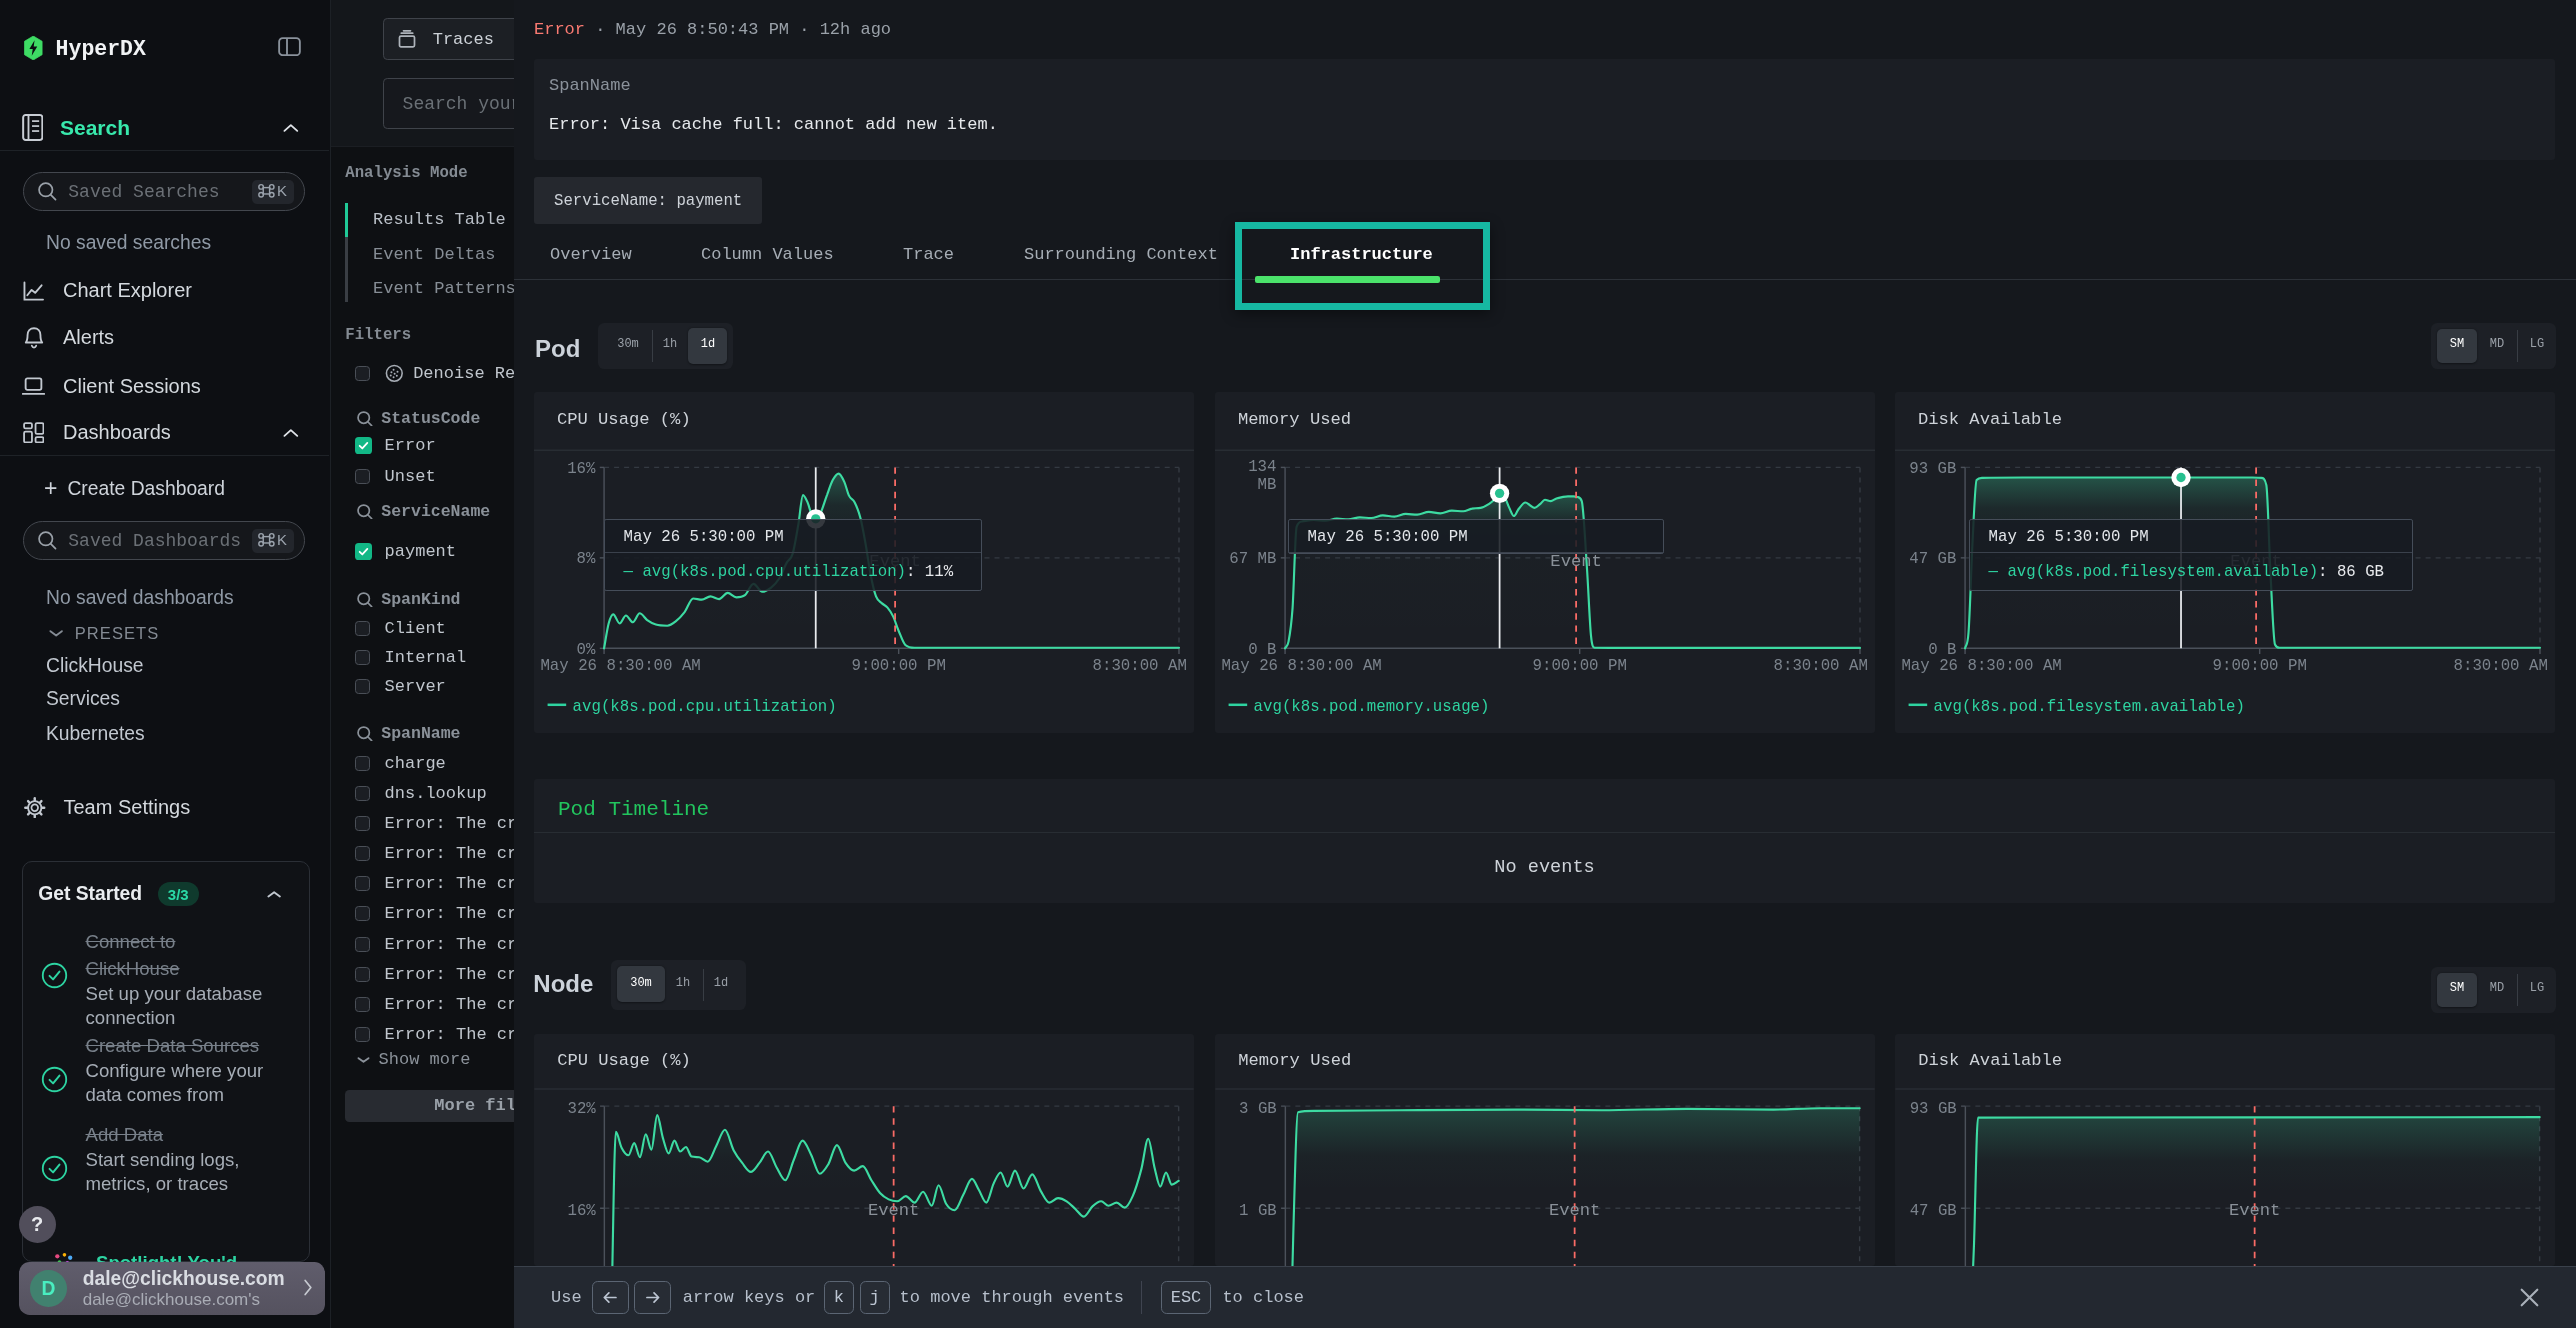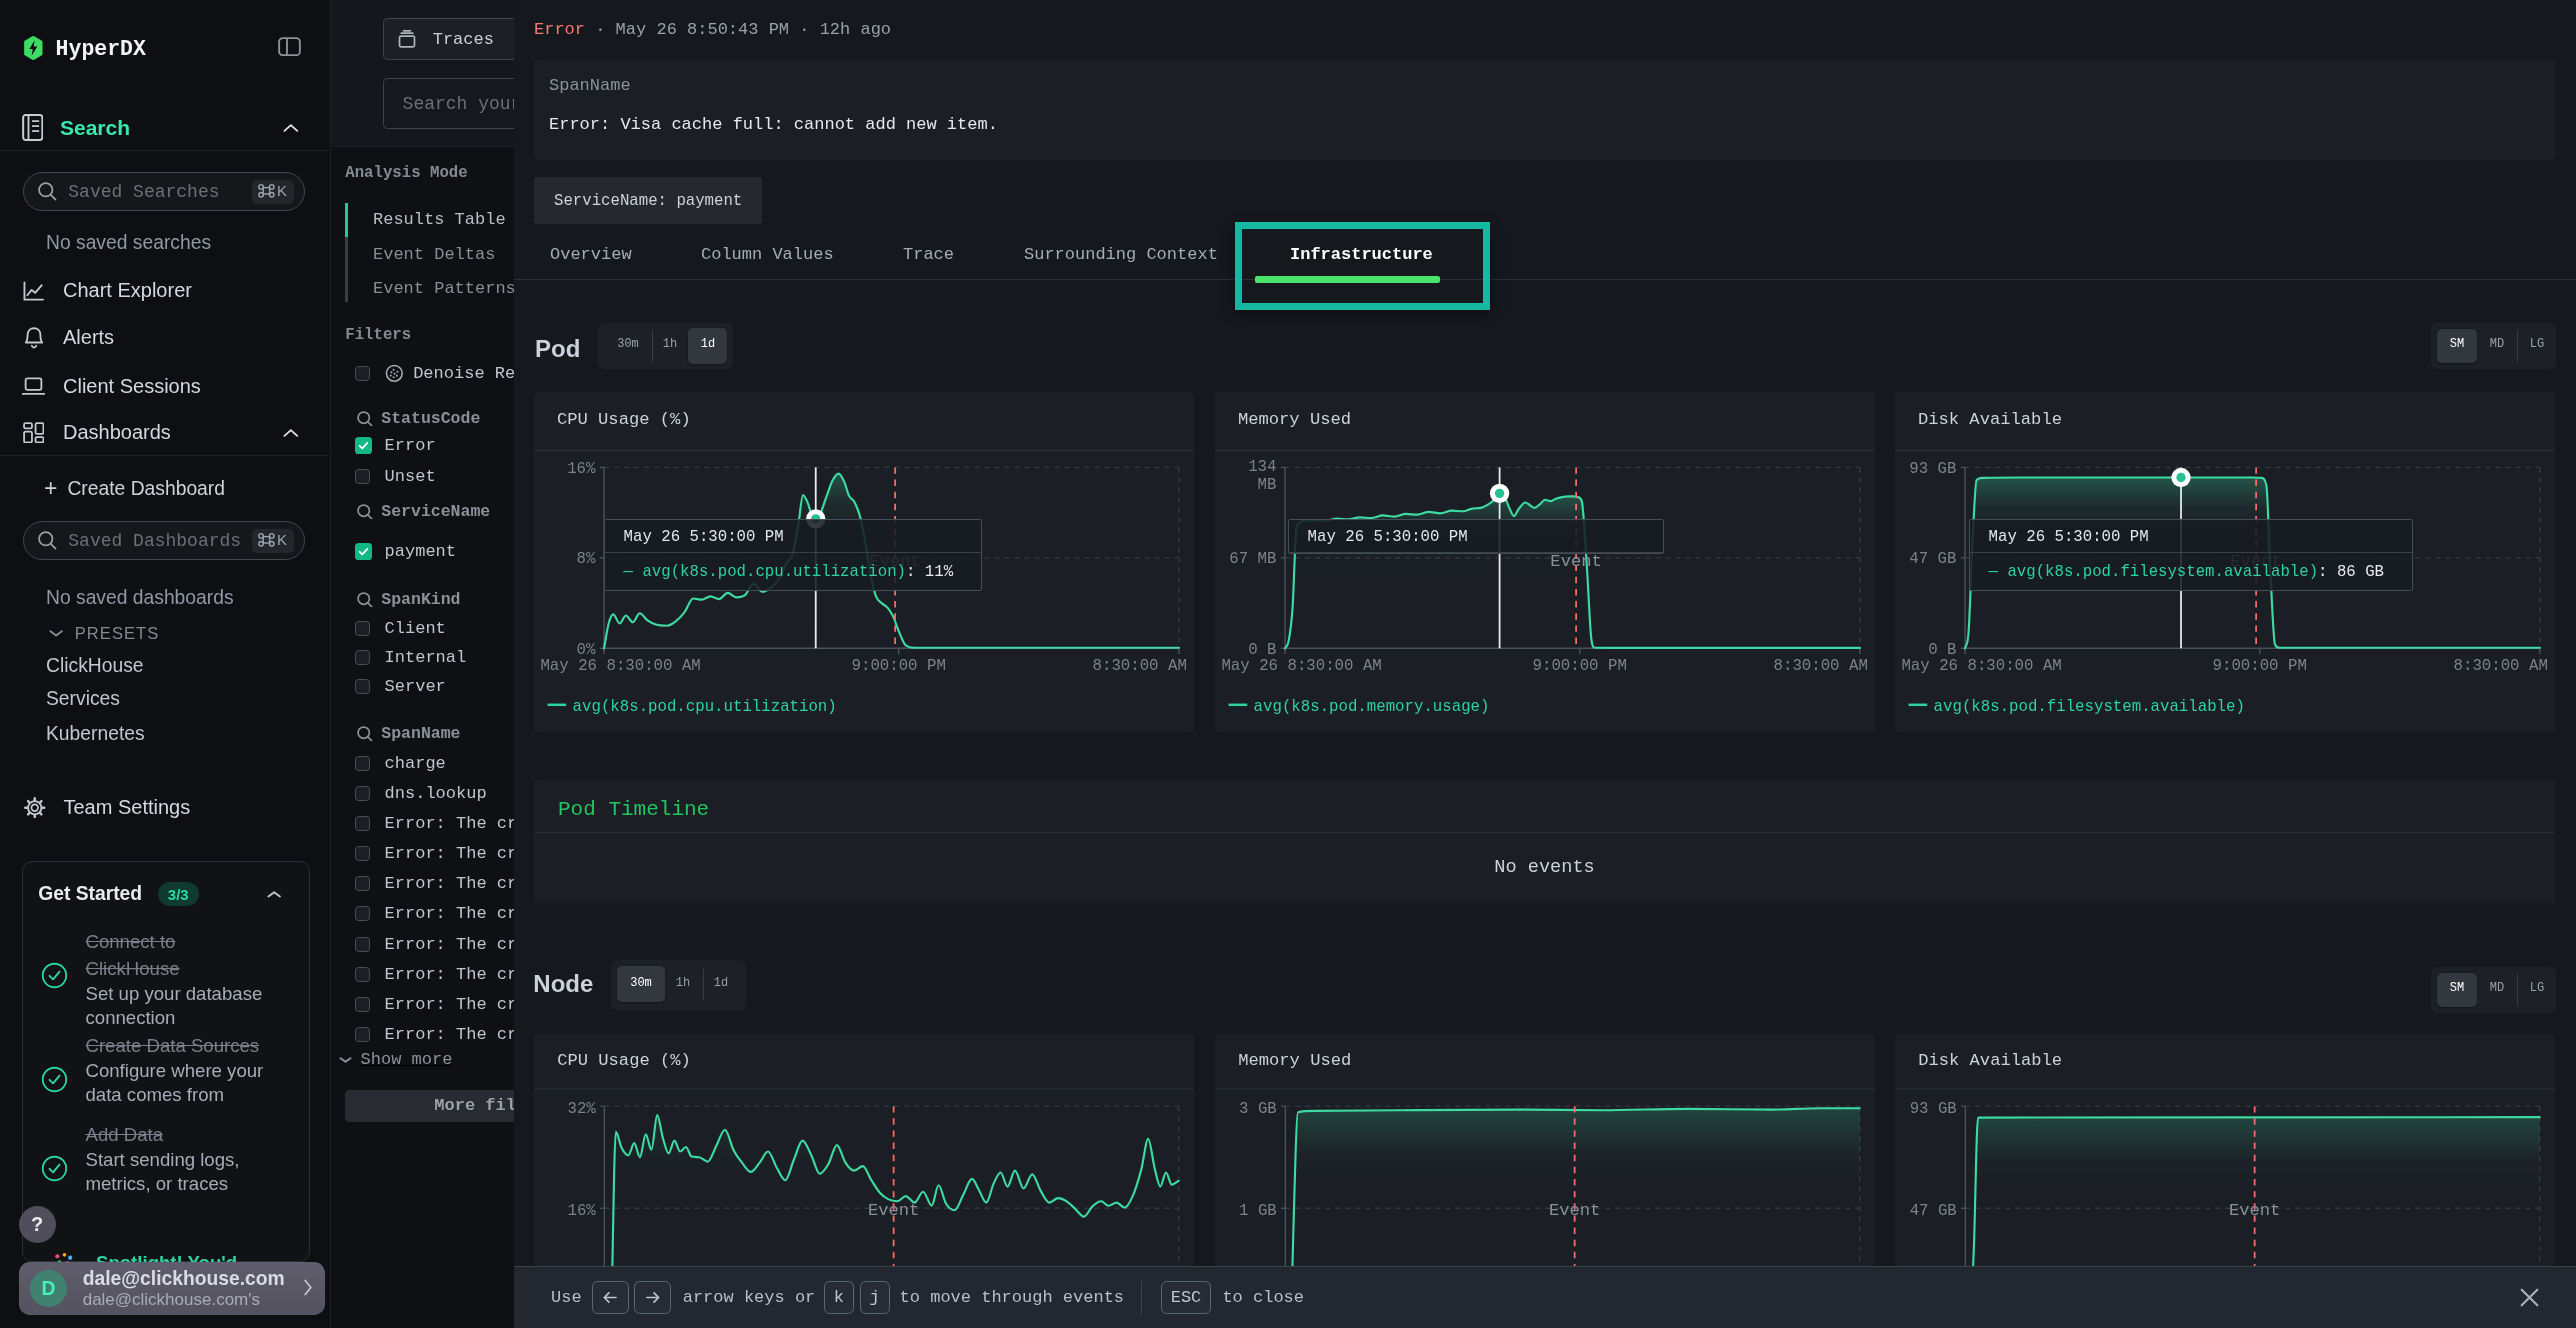--- a/index.html
+++ b/index.html
@@ -385,21 +385,21 @@
         <span>Error: The credit</span>
       </div>
       <div class="fitem" style="left:23.6px;top:995px;">
         <span class="cb"></span>
         <span>Error: The credit</span>
       </div>
       <div class="fitem" style="left:23.6px;top:1025px;">
         <span class="cb"></span>
         <span>Error: The credit</span>
       </div>
-      <div class="fsh" style="left:8px;top:1050px;text-decoration:underline;">
+      <div class="fsh" style="left:26px;top:1050px;">
         <svg width="13" height="7.9" viewBox="0 0 18 11">
           <path d="M2,3 L9.0,8 L16,3" stroke="#8b929a" stroke-width="2.6" fill="none" stroke-linecap="round" stroke-linejoin="round"></path>
         </svg>
         <span class="mono" style="font-size:17px;color:#8b929a;">Show more</span>
       </div>
       <div class="abs" style="left:14.3px;top:1090px;width:243px;height:31.5px;background:#282b31;border-radius:4.3px;display:flex;align-items:center;">
         <span class="mono" style="font-size:17px;font-weight:bold;color:#9aa1a9;margin-left:89px;">More filters</span>
       </div>
     </div>
 <div id="drawer">

